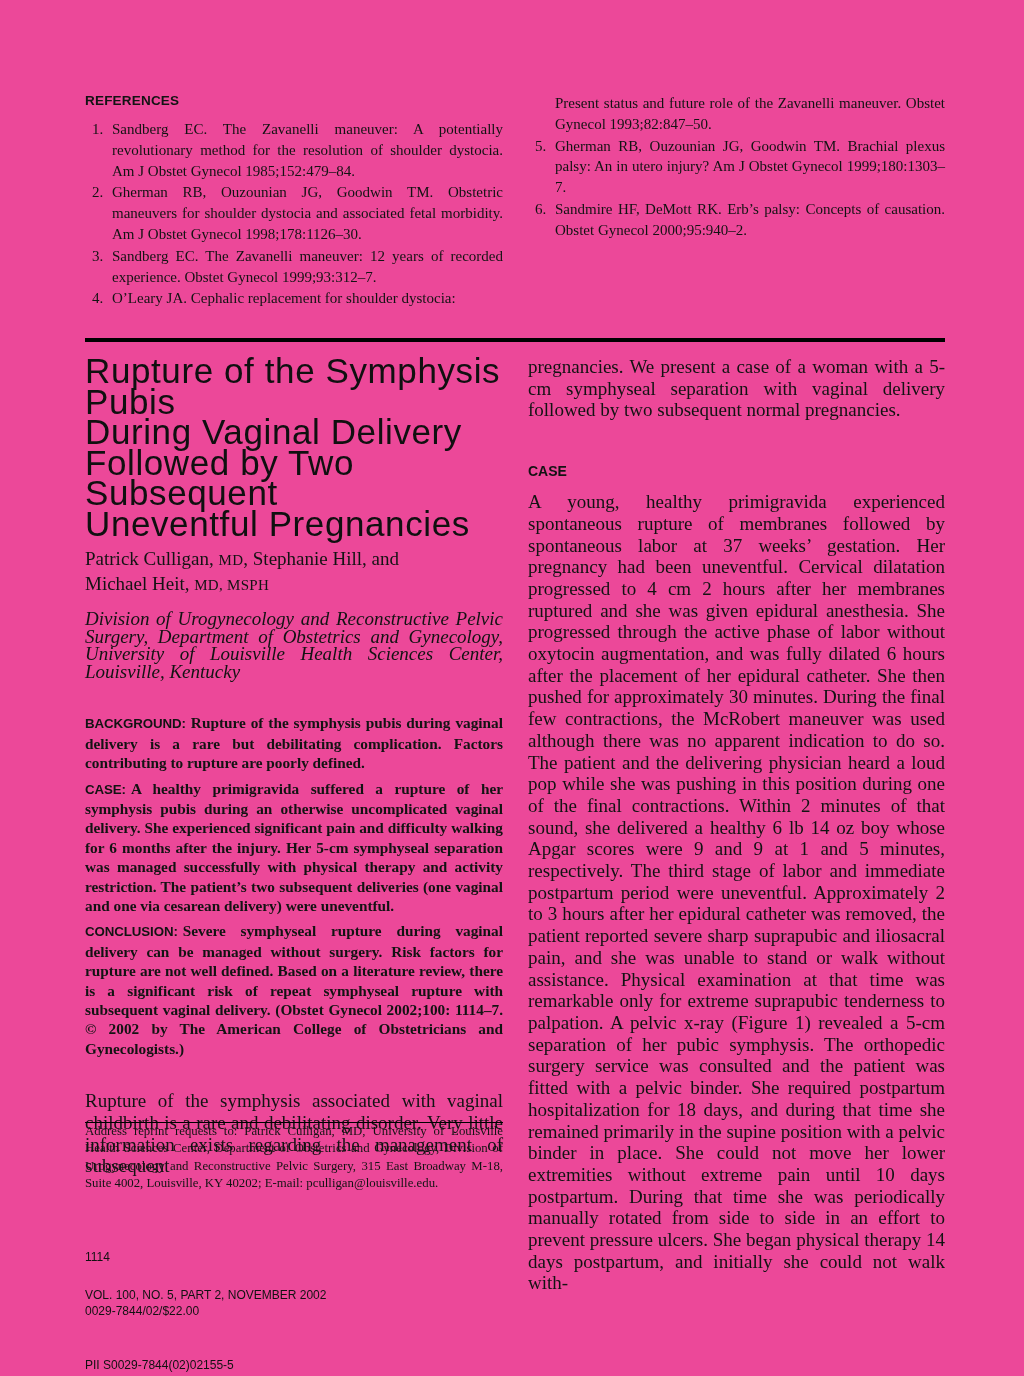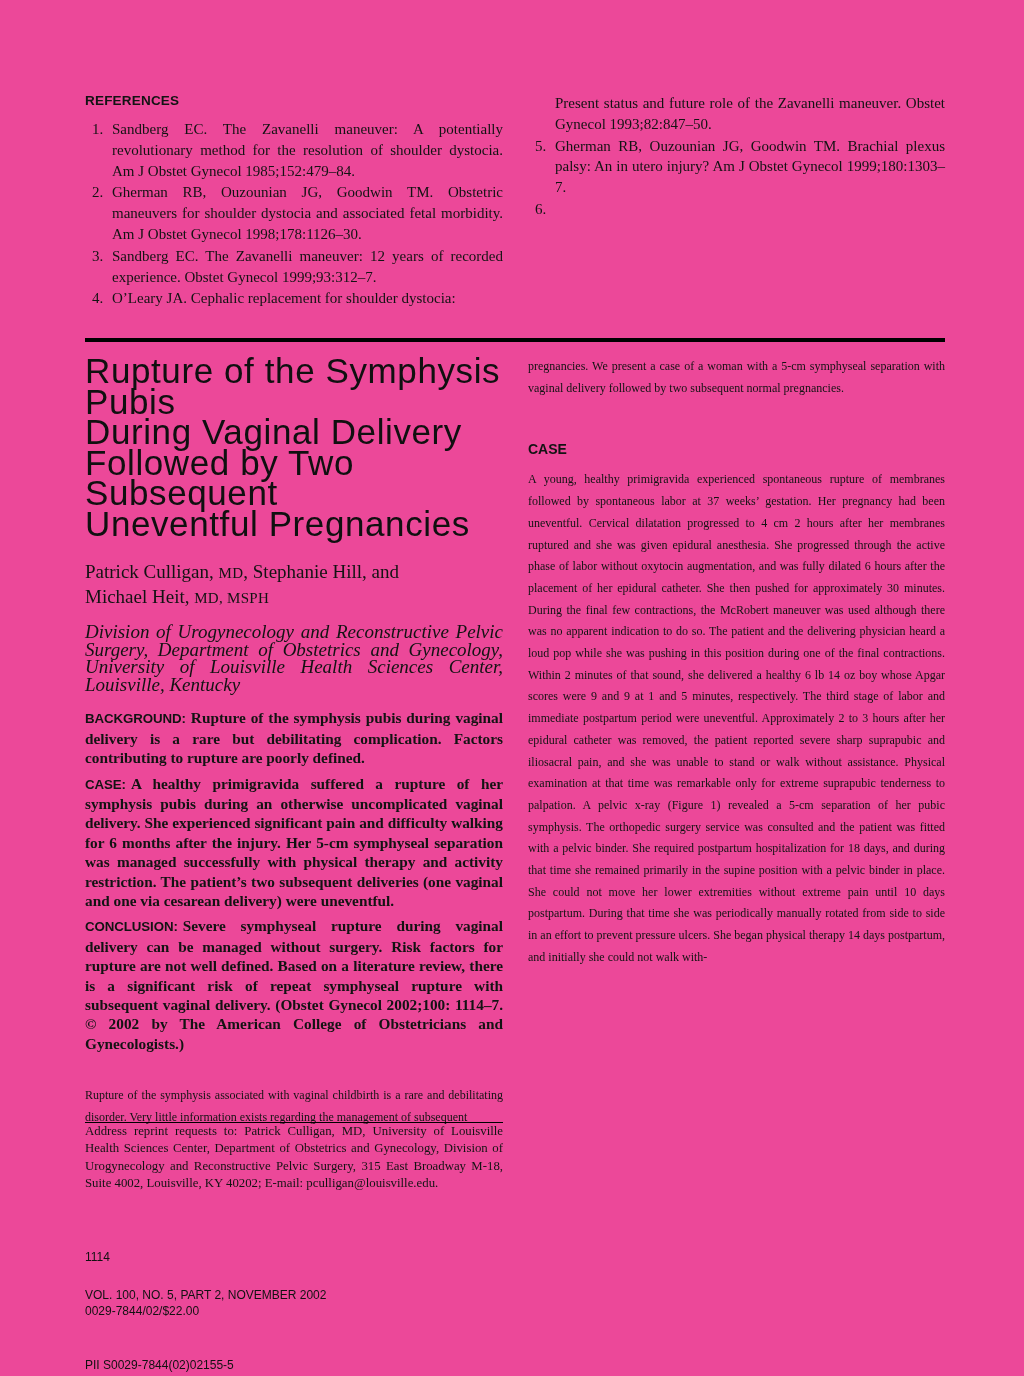--- a/index.html
+++ b/index.html
@@ -61,33 +61,33 @@
   .article-title {
     font-family: Liberation Sans, sans-serif;
     font-weight: 400;
     font-size: 35px;
     line-height: 30.5px;
     letter-spacing: 0.6px;
     white-space: pre-line;
     color: #101010;
   }
   .authors {
-    margin-top: 21px;
+    margin-top: 8px;
     font-size: 19px;
     line-height: 24px;
   }
   .degree { font-size: 79%; letter-spacing: 0.3px; }
   .affiliation {
     margin-top: 13px;
     font-style: italic;
     font-size: 19px;
     line-height: 17.6px;
     text-align: justify;
   }
-  .abstract { margin-top: 15px; }
+  .abstract { margin-top: 33px; }
   .abs-para {
     margin: 0 0 6px 0;
     font-weight: bold;
     font-size: 15.3px;
     line-height: 19.4px;
     text-align: justify;
   }
   .abs-label {
     font-family: "Liberation Sans", sans-serif;
     font-size: 13.3px;
@@ -111,21 +111,21 @@
     line-height: 17.3px;
     text-align: justify;
   }
 
   
   .article-right {
     position: absolute;
     left: 528px; top: 356px; width: 417px;
   }
   .body-text {
-    font-size: 12px;
+    font-size: 19px;
     line-height: 21.7px;
     text-align: justify;
   }
   .case-heading {
     font-family: "Liberation Sans", sans-serif;
     font-weight: bold;
     font-size: 14px;
     margin-top: 42px;
   }
   .case-body { margin-top: 12px; }
@@ -172,20 +172,21 @@
     <div class="refs-col-right">
       <div class="ref-item">
         <span>Present status and future role of the Zavanelli maneuver. Obstet Gynecol 1993;82:847–50.</span>
       </div>
       <div class="ref-item">
         <span class="ref-num">5.</span>
         <span>Gherman RB, Ouzounian JG, Goodwin TM. Brachial plexus palsy: An in utero injury? Am J Obstet Gynecol 1999;180:1303–7.</span>
       </div>
       <div class="ref-item">
         <span class="ref-num">6.</span>
+        <span>Sandmire HF, DeMott RK. Erb’s palsy: Concepts of causation. Obstet Gynecol 2000;95:940–2.</span>
       </div>
     </div>
   </div>
 
   <div class="divider-rule"></div>
 
   <div class="article-left">
     <div class="article-title">Rupture of the Symphysis Pubis
 During Vaginal Delivery
 Followed by Two Subsequent

